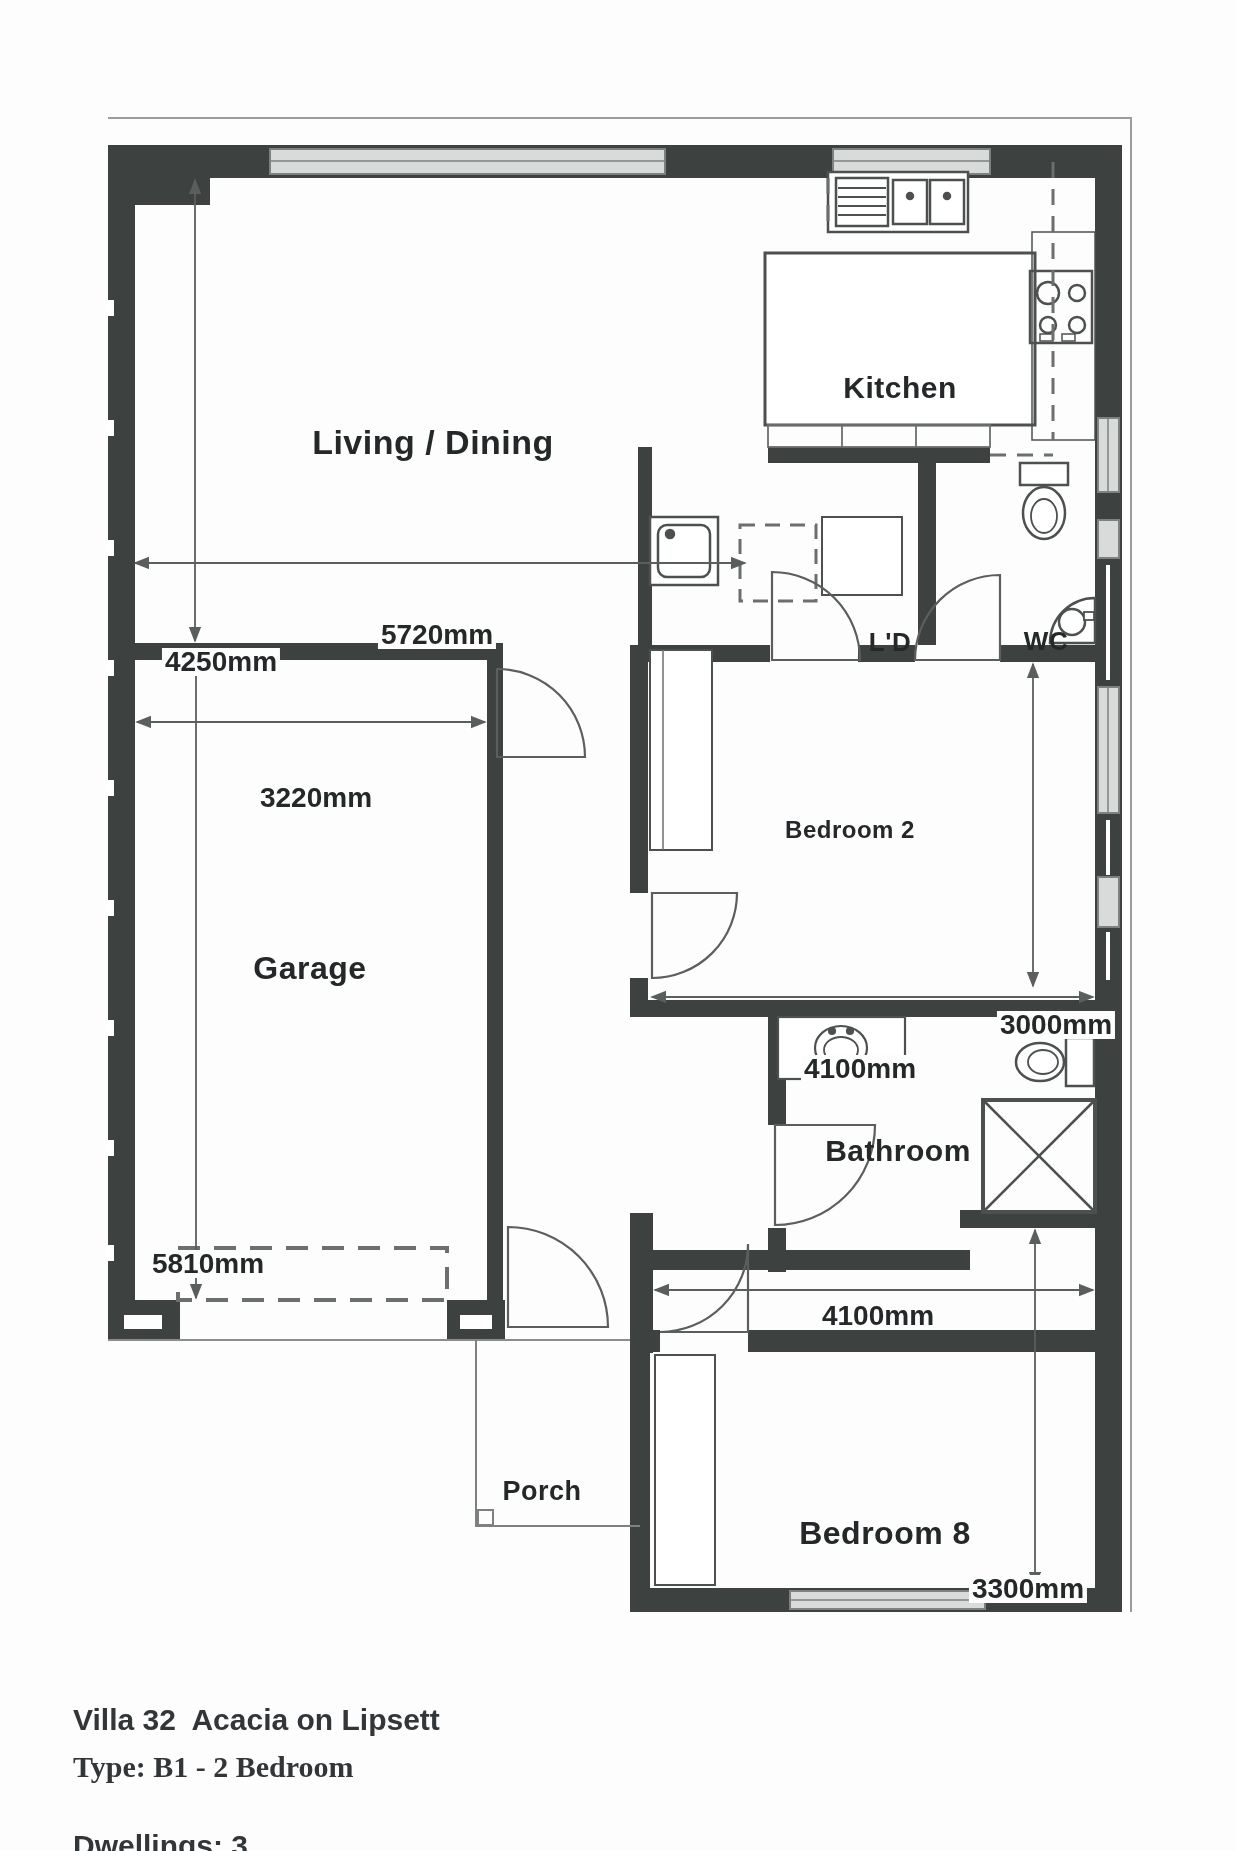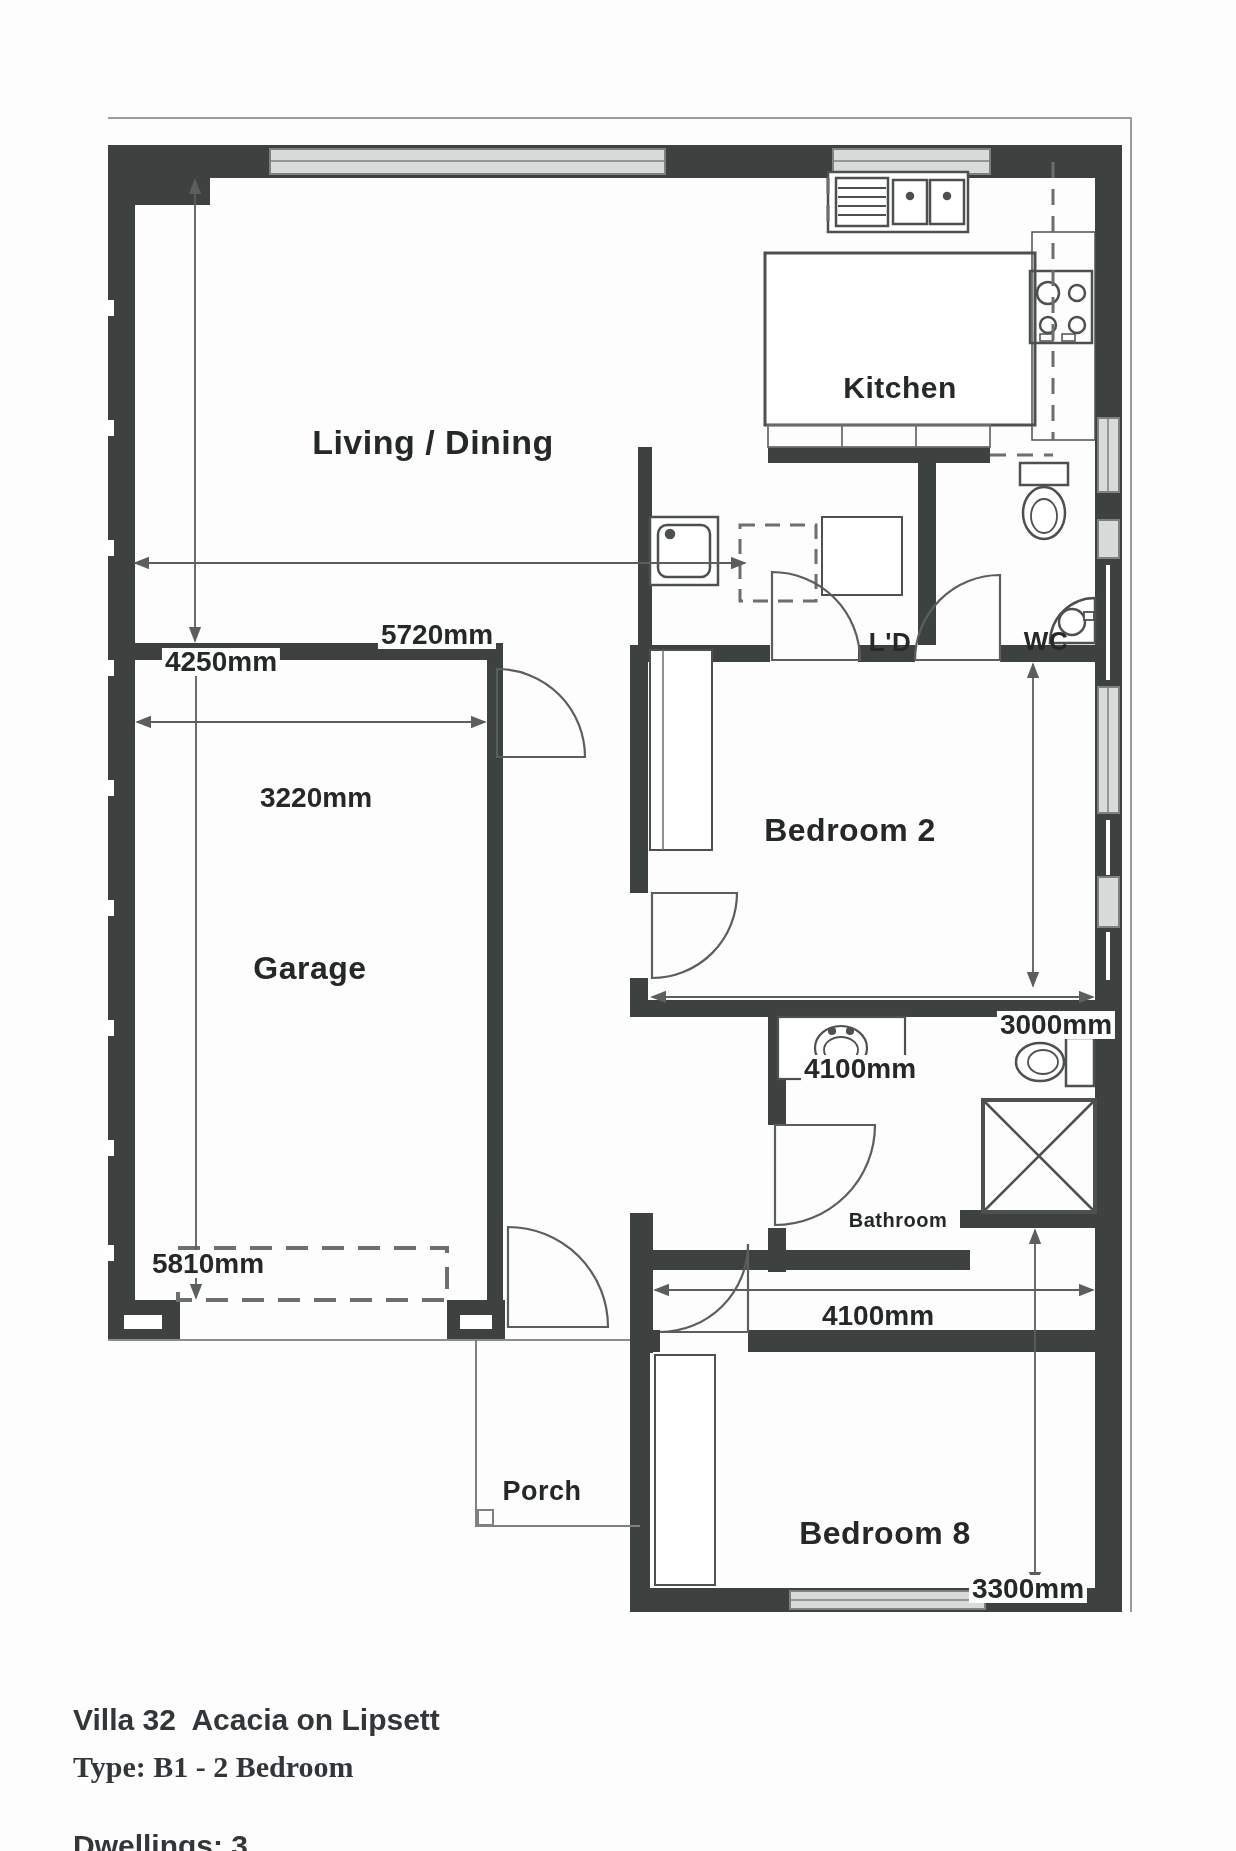--- a/index.html
+++ b/index.html
@@ -220,23 +220,23 @@
       <line x1="652" y1="997" x2="1093" y2="997" marker-start="url(#arr)" marker-end="url(#arr)"></line>
       <line x1="655" y1="1290" x2="1093" y2="1290" marker-start="url(#arr)" marker-end="url(#arr)"></line>
       <line x1="1035" y1="1230" x2="1035" y2="1586" marker-start="url(#arr)" marker-end="url(#arr)"></line>
     </g>
   </svg>
 
   <div class="lbl room" style="left:433px;top:394px;font-size:34px;">Living / Dining</div>
   <div class="lbl room" style="left:900px;top:340px;font-size:30px;">Kitchen</div>
   <div class="lbl room" style="left:890px;top:594px;font-size:26px;">L'D</div>
   <div class="lbl room" style="left:1046px;top:593px;font-size:26px;">WC</div>
-  <div class="lbl room" style="left:850px;top:782px;font-size:32px;">Bedroom 2</div>
+  <div class="lbl room" style="left:850px;top:782px;font-size:24px;">Bedroom 2</div>
   <div class="lbl room" style="left:310px;top:920px;font-size:32px;">Garage</div>
-  <div class="lbl room" style="left:898px;top:1172px;font-size:20px;">Bathroom</div>
+  <div class="lbl room" style="left:898px;top:1103px;font-size:30px;">Bathroom</div>
   <div class="lbl room" style="left:885px;top:1485px;font-size:32px;">Bedroom 8</div>
   <div class="lbl room" style="left:542px;top:1443px;font-size:27px;">Porch</div>
 
   <div class="lbl dim" style="left:437px;top:587px;">5720mm</div>
   <div class="lbl dim" style="left:221px;top:614px;">4250mm</div>
   <div class="lbl dim" style="left:316px;top:750px;">3220mm</div>
   <div class="lbl dim" style="left:208px;top:1216px;">5810mm</div>
   <div class="lbl dim" style="left:1056px;top:977px;">3000mm</div>
   <div class="lbl dim" style="left:860px;top:1021px;">4100mm</div>
   <div class="lbl dim" style="left:878px;top:1268px;">4100mm</div>

